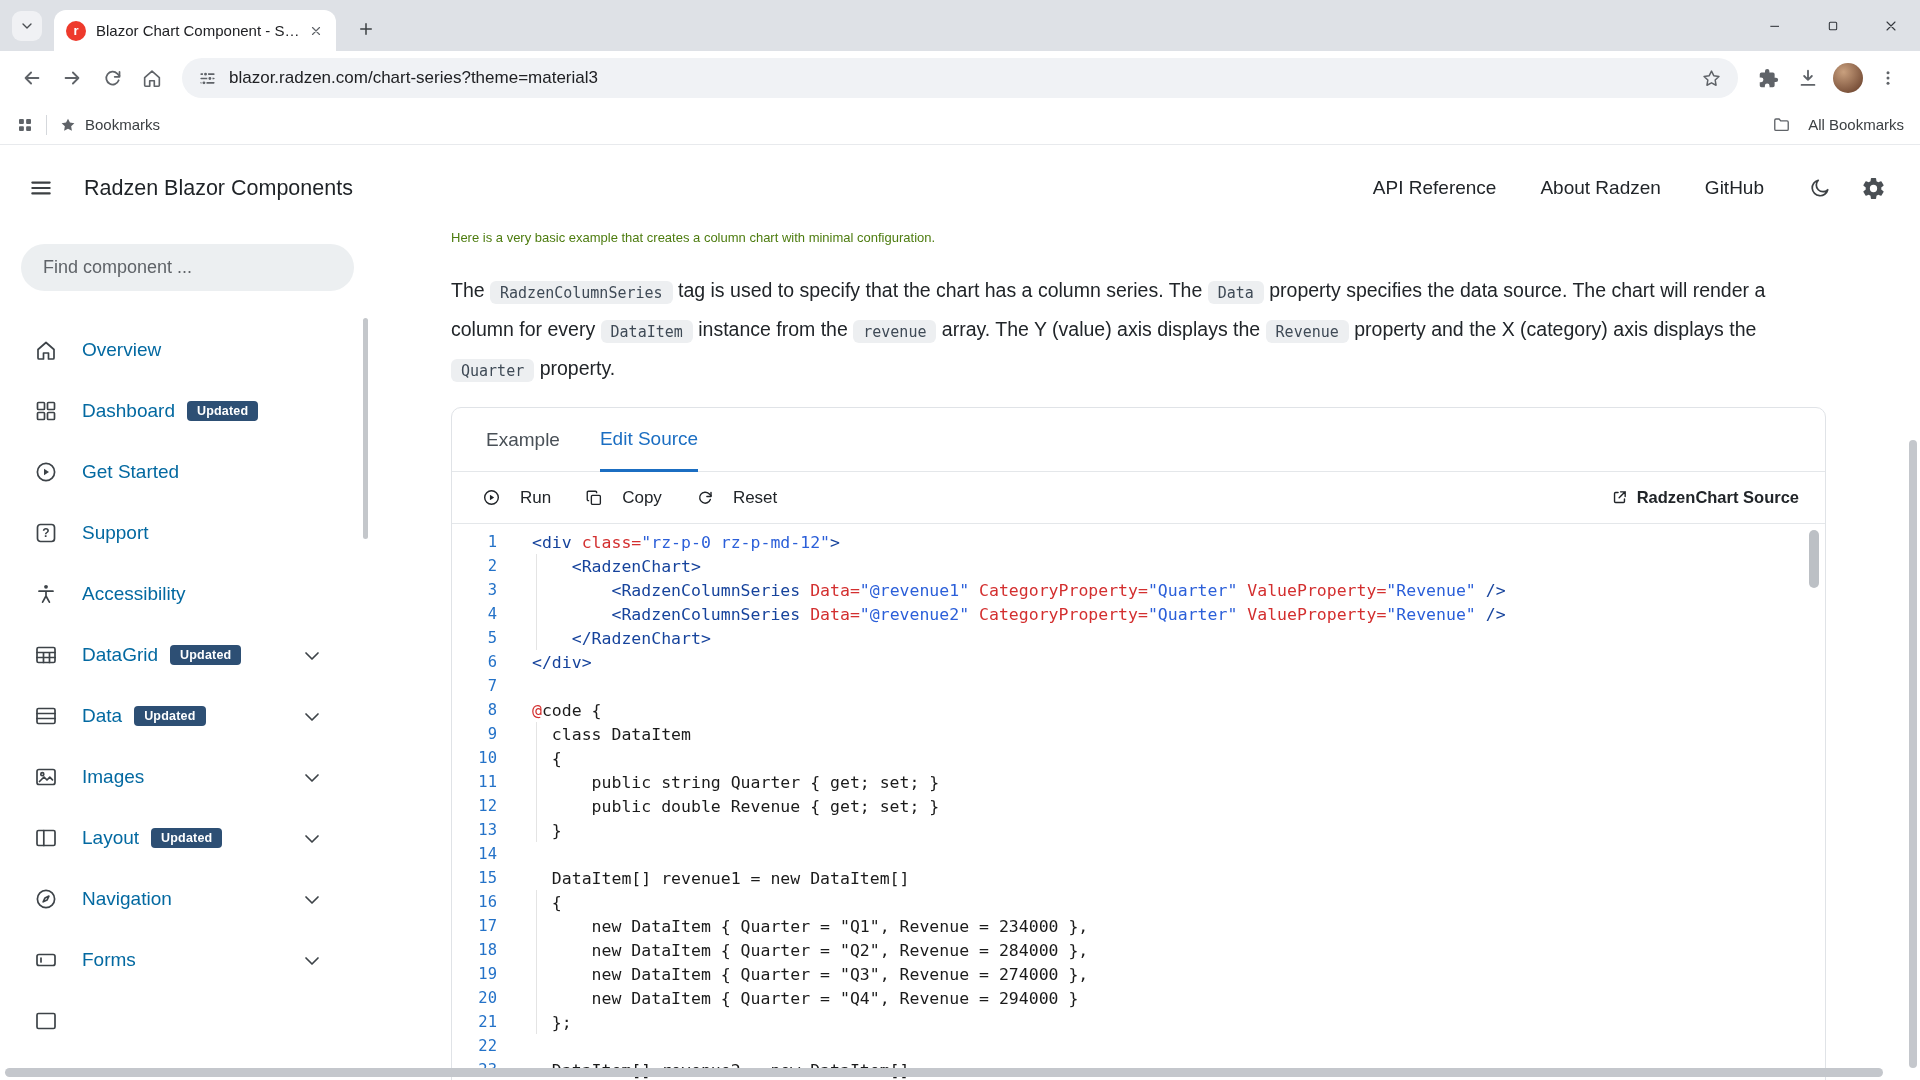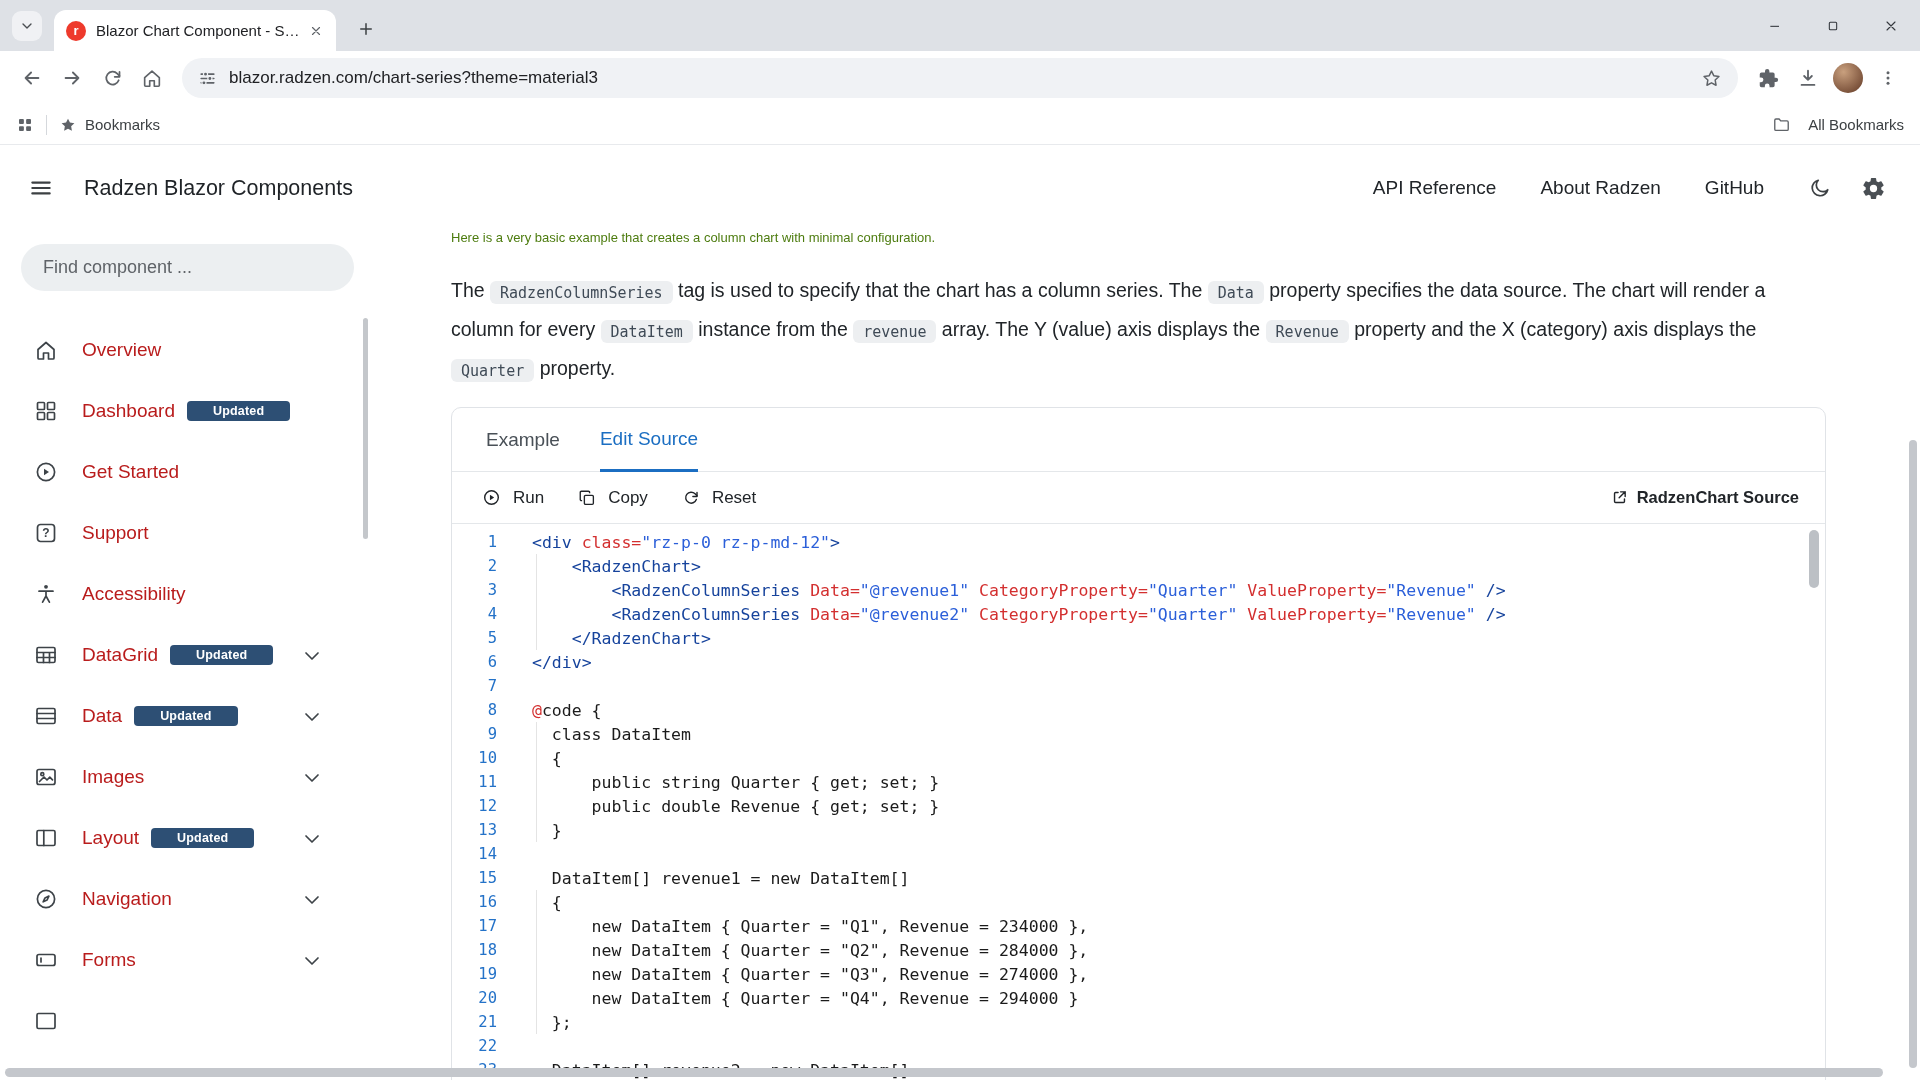--- a/index.html
+++ b/index.html
@@ -42,39 +42,39 @@
   .hdr-icons { display:flex; align-items:center; gap:30px; margin-left:0; color:#3c4043; }
 
   .site-body { display:flex; height:849px; background:#fff; }
   .sidebar { width:390px; flex-shrink:0; position:relative; padding-top:13px; }
   .search { display:block; width:333px; height:47px; margin-left:21px; border:none; outline:none; border-radius:24px;
     background:#eceff1; font-size:18px; color:#202124; padding:0 22px; font-family:inherit; }
   .search::placeholder { color:#5f6368; }
   #side-items { margin-top:28px; }
   .side-item { height:61px; display:flex; align-items:center; padding-left:34px; position:relative; cursor:pointer; }
   .side-icon { width:24px; height:24px; color:#3d4348; margin-right:24px; flex-shrink:0; }
-  .side-label { font-size:19px; color:#b91c1c; }
+  .side-label { font-size:19px; color:#0369a1; }
   .badge { margin-left:12px; background:#2d4f74; color:#fff; font-size:12.5px; font-weight:bold;
-    padding:3px 26px; border-radius:4px; letter-spacing:.2px; }
+    padding:3px 10px; border-radius:4px; letter-spacing:.2px; }
   .side-chevron { position:absolute; right:68px; width:22px; height:22px; color:#3d4348; }
   .side-scroll { position:absolute; right:22px; top:87px; width:5px; height:221px; background:#c4c7cb; border-radius:3px; }
 
   .main { flex:1; position:relative; overflow:hidden; padding:0 94px 0 61px; }
   .intro { margin-top:-7px; font-size:13px; line-height:28px; color:#4d7c0f; }
   .para { margin-top:20px; font-size:19.5px; line-height:37px; color:#212529; }
   .chip { font-family:"DejaVu Sans Mono", monospace; font-size:15px; background:#edeff1; color:#3f4a56;
     padding:2.5px 10px; border-radius:6px; white-space:nowrap; }
 
   .card { margin-top:18px; border:1px solid #e0e3e7; border-radius:10px; height:780px; position:relative; background:#fff; overflow:hidden; }
   .tabs { height:64px; border-bottom:1px solid #e4e7ea; display:flex; align-items:stretch; padding-left:34px; gap:40px; font-size:19px; }
   .tab-ex { display:flex; align-items:center; color:#495057; cursor:pointer; }
   .tab-es { display:flex; align-items:center; color:#1b6ec2; border-bottom:3px solid #1b6ec2; margin-bottom:-1px; cursor:pointer; }
   .demo-toolbar { height:52px; border-bottom:1px solid #e4e7ea; display:flex; align-items:center;
     padding:0 26px 0 30px; gap:34px; font-size:17px; color:#212529; }
-  .tbtn { display:flex; align-items:center; gap:12px; cursor:pointer; }
+  .tbtn { display:flex; align-items:center; gap:19px; cursor:pointer; }
   .source-link { margin-left:auto; display:flex; align-items:center; gap:9px; font-weight:bold; font-size:16.5px; cursor:pointer; }
 
   #code { position:relative; padding-top:6px; font-family:"DejaVu Sans Mono", monospace; }
   .cl { display:flex; height:24px; align-items:center; }
   .ln { width:80px; padding-right:35px; text-align:right; font-size:15.5px; color:#2472c8; flex-shrink:0; }
   .ct { white-space:pre; font-size:16.5px; color:#1b1b1b; }
   .tok-tag { color:#16439c; }
   .tok-attr { color:#d32f2f; }
   .tok-str { color:#2b5fd9; }
   .tok-dir { color:#d32f2f; }

